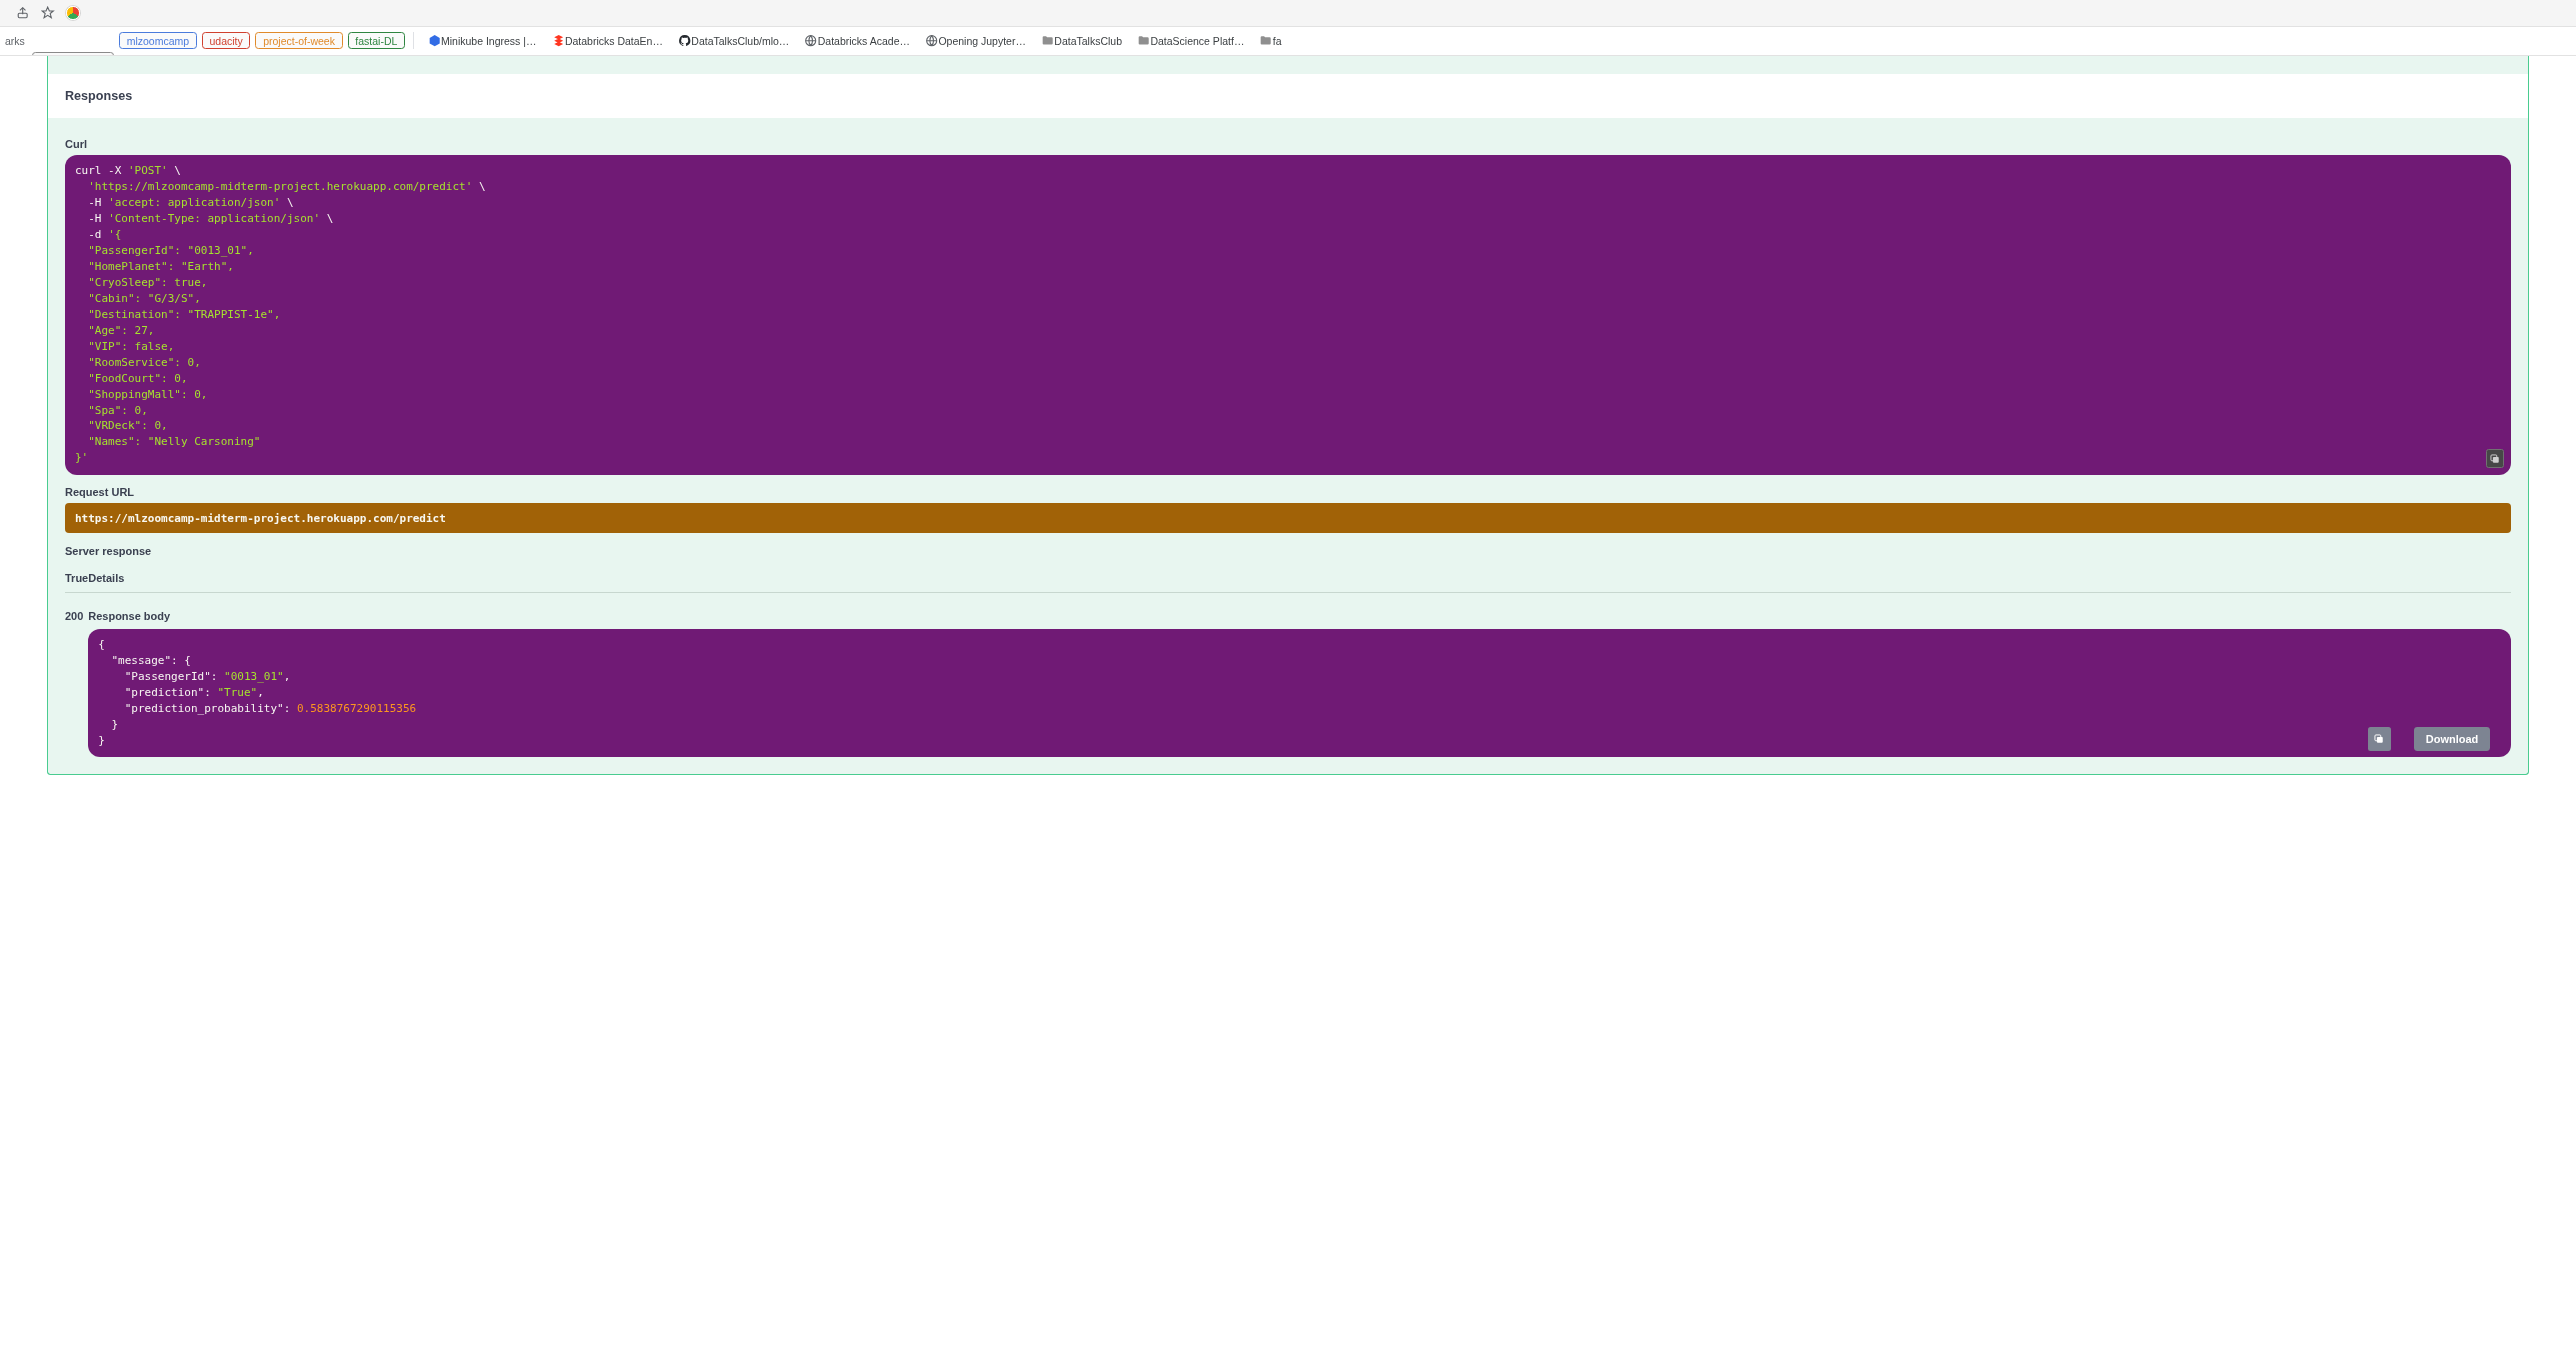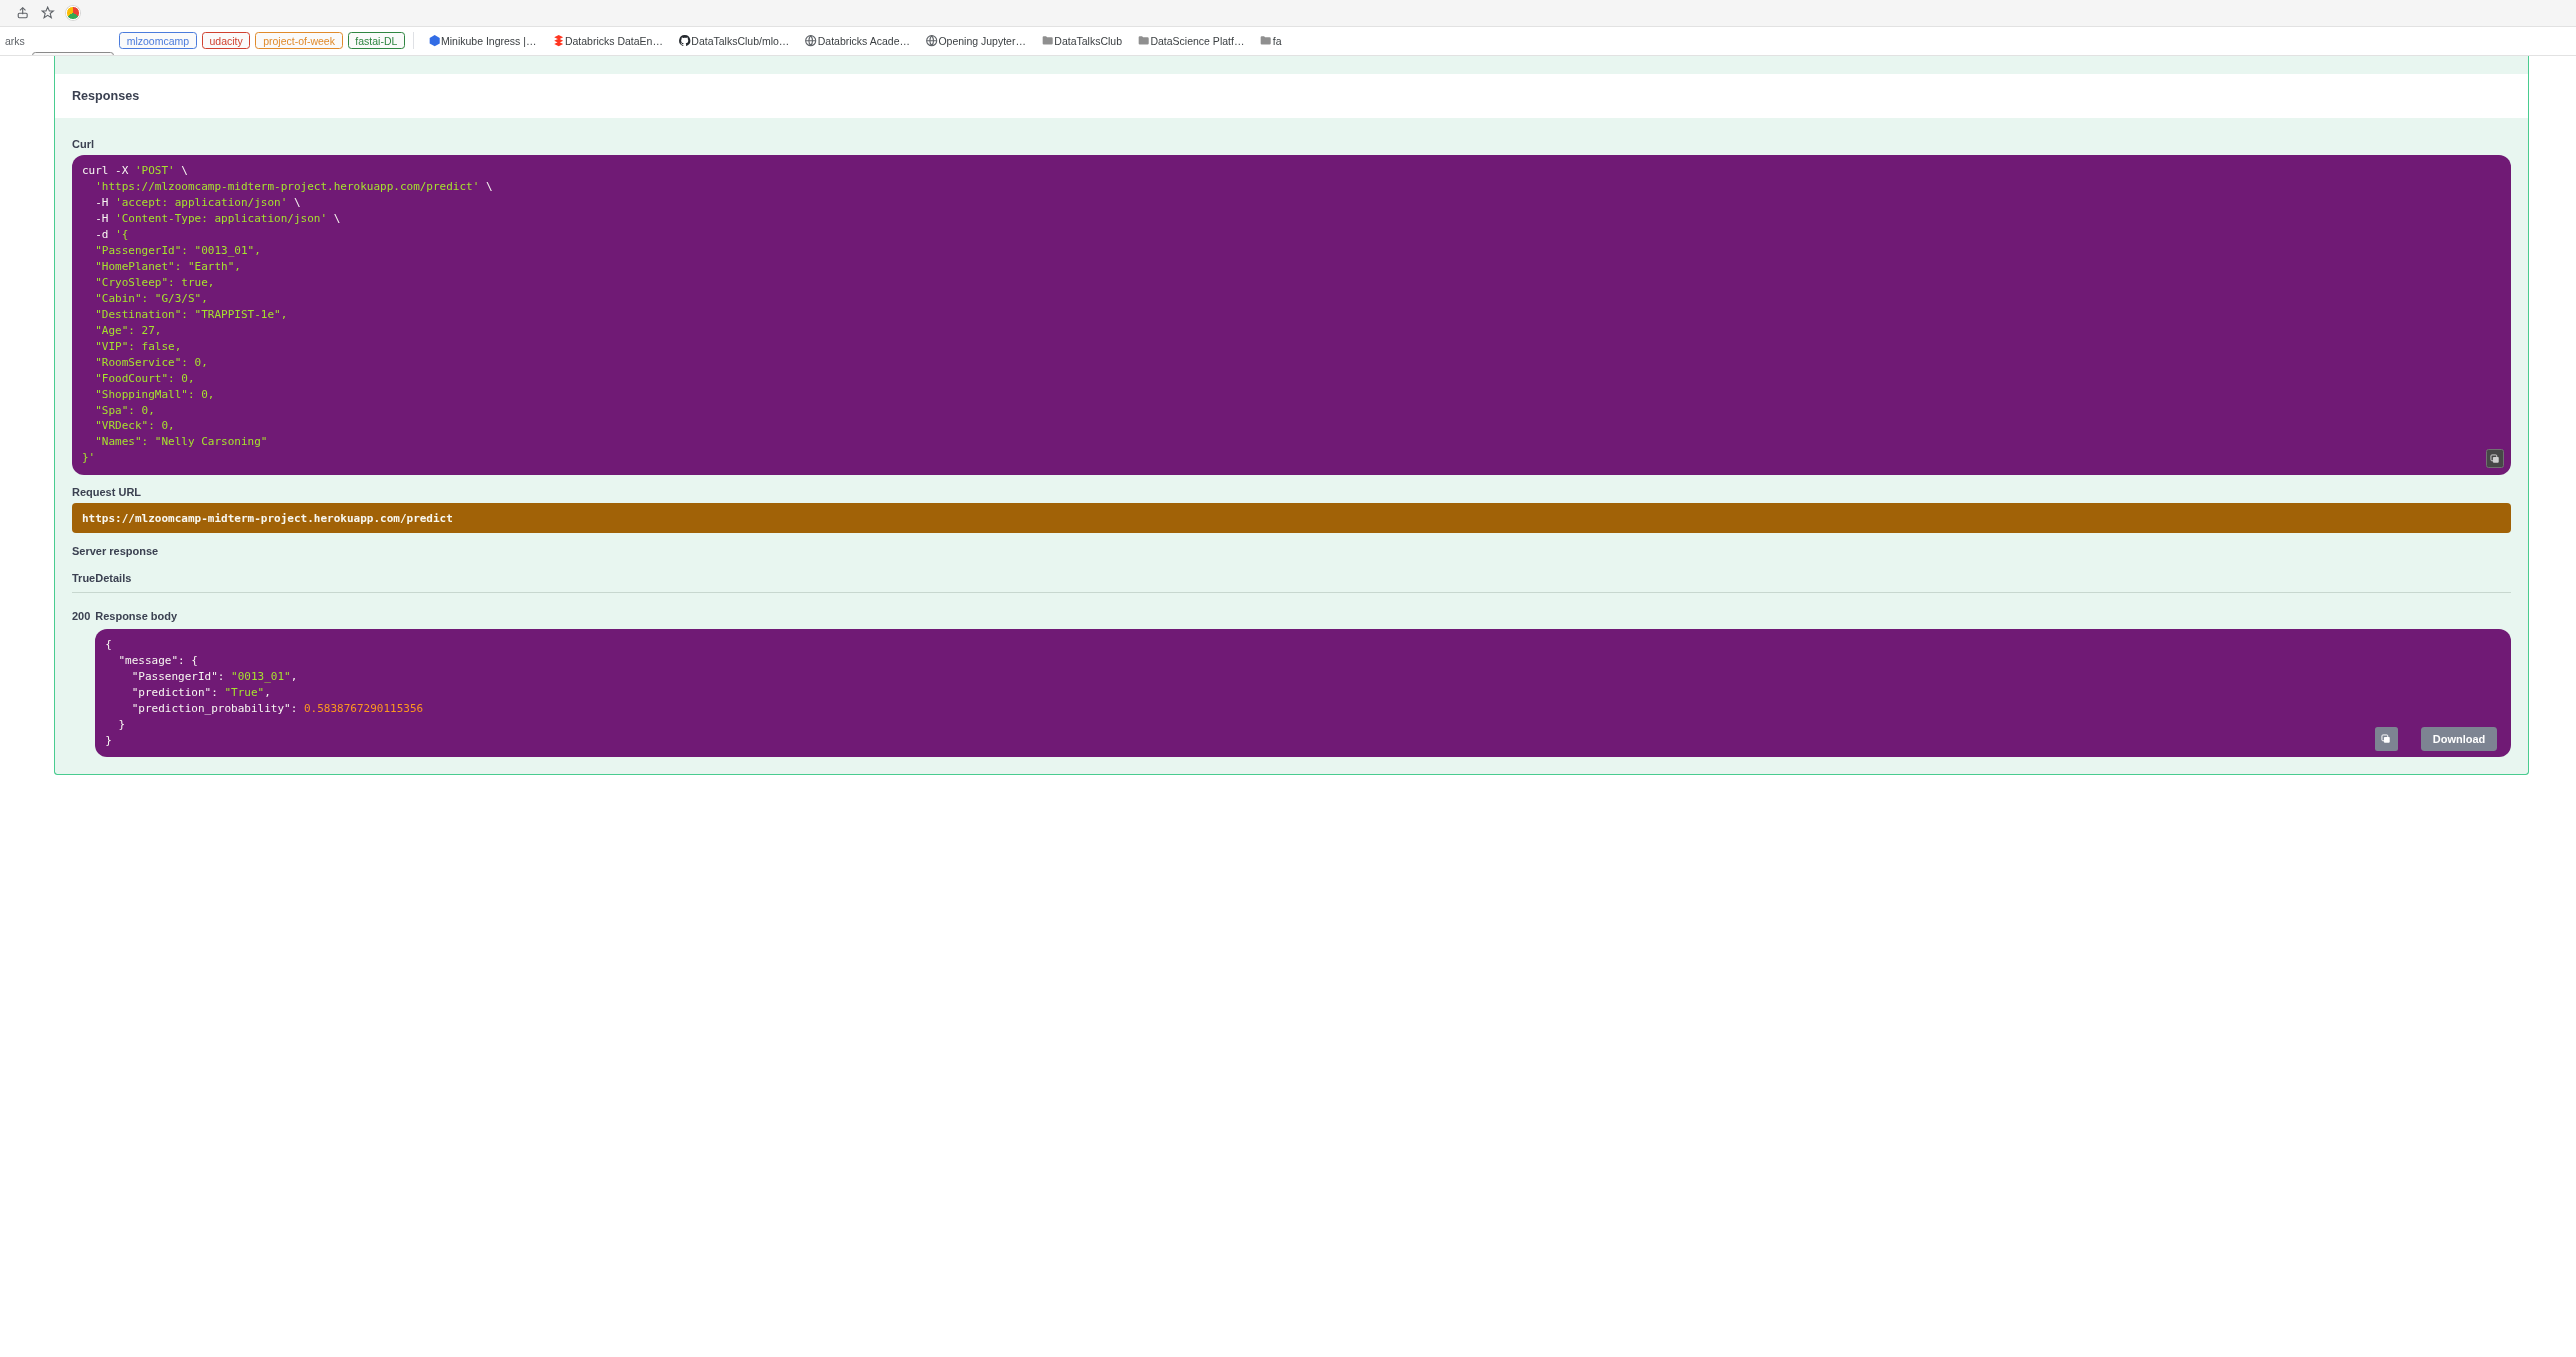--- a/index.html
+++ b/index.html
@@ -72,21 +72,21 @@
     padding: 1.7px 5px;
     color: #3c4043;
     cursor: pointer;
   }
   .bm-item .favicon { width: 13.4px; height: 13.4px; display:flex;align-items:center;justify-content:center;}
   .bm-item .favicon svg { width: 13.4px; height: 13.4px; }
   .bm-item.folder .favicon svg { fill: #8f8f8f; }
 
   
   .page {
-    padding: 0 0 34px 7px;
+    padding: 0 0 34px 0;
   }
   .op-wrap {
     margin: 0 47px;
     border: 0.8px solid #49cc90;
     border-top: none;
     background: #e8f6f0;
     border-radius: 0 0 3.4px 3.4px;
     overflow: hidden;
   }
   .op-section-header {
@@ -179,21 +179,21 @@
   .details-col { width: 100%; }
   .details-col .respbody-lbl {
     font-size: 11px;
     font-weight: 700;
     color: #3b4151;
     margin-bottom: 6.7px;
   }
   .json-wrap { position: relative; }
   .json-actions {
     position: absolute;
-    right: 14px;
+    right: 21px;
     bottom: 6.7px;
     display: flex;
     gap: 23px;
   }
   .json-actions .copy-btn,
   .json-actions .dl-btn {
     position: static;
   }
   .dl-btn {
     height: 23.5px;

